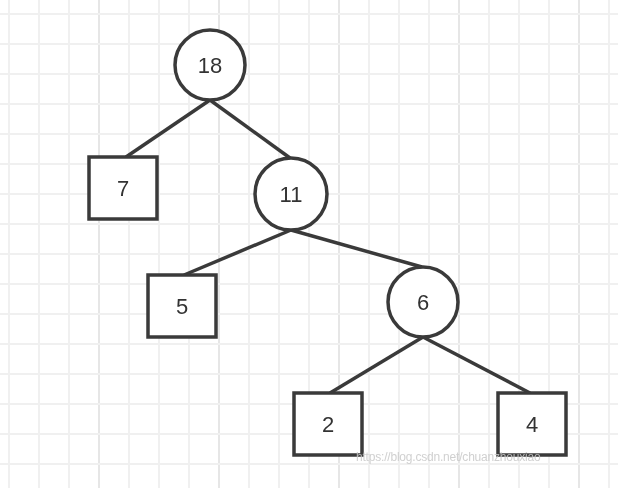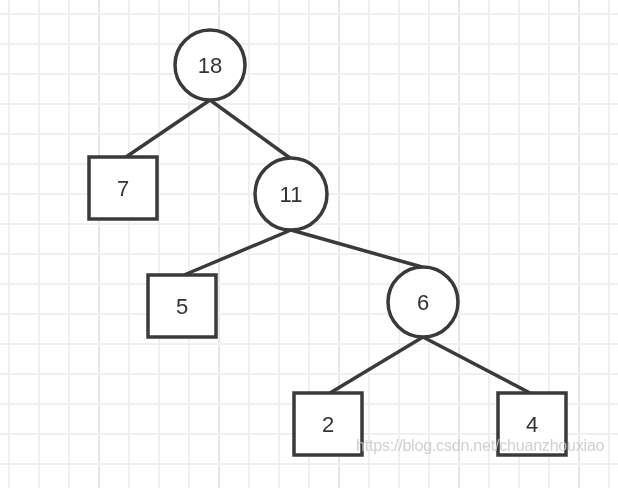--- a/index.html
+++ b/index.html
@@ -1,20 +1,20 @@
 <!DOCTYPE html>
 <html><head>
   <meta charset="utf-8">
   <style>
     html, body { margin: 0; padding: 0; background: #ffffff; }
     body { width: 618px; height: 488px; overflow: hidden; position: relative; }
     #canvas { position: absolute; left: 0; top: 0; width: 618px; height: 488px; }
     .node-label { font-family: "Liberation Sans", sans-serif; font-size: 22px; fill: #333333; }
-    .watermark { position: absolute; left: 356px; top: 437px; font-family: "Liberation Sans", sans-serif;
-                 font-size: 16px; color: rgba(200,200,200,0.85); white-space: nowrap; letter-spacing: -0.2px; }
+    .watermark { position: absolute; left: 356px; top: 450px; font-family: "Liberation Sans", sans-serif;
+                 font-size: 12px; color: rgba(200,200,200,0.85); white-space: nowrap; letter-spacing: -0.2px; }
   </style>
 </head>
 <body>
 
 <svg id="canvas" width="618" height="488" viewBox="0 0 618 488" xmlns="http://www.w3.org/2000/svg">
   <g id="grid">
       <line x1="9" y1="0" x2="9" y2="488" stroke="#f0f0f0" stroke-width="2"></line>
       <line x1="39" y1="0" x2="39" y2="488" stroke="#f0f0f0" stroke-width="2"></line>
       <line x1="69" y1="0" x2="69" y2="488" stroke="#f0f0f0" stroke-width="2"></line>
       <line x1="99" y1="0" x2="99" y2="488" stroke="#e6e6e6" stroke-width="2"></line>

